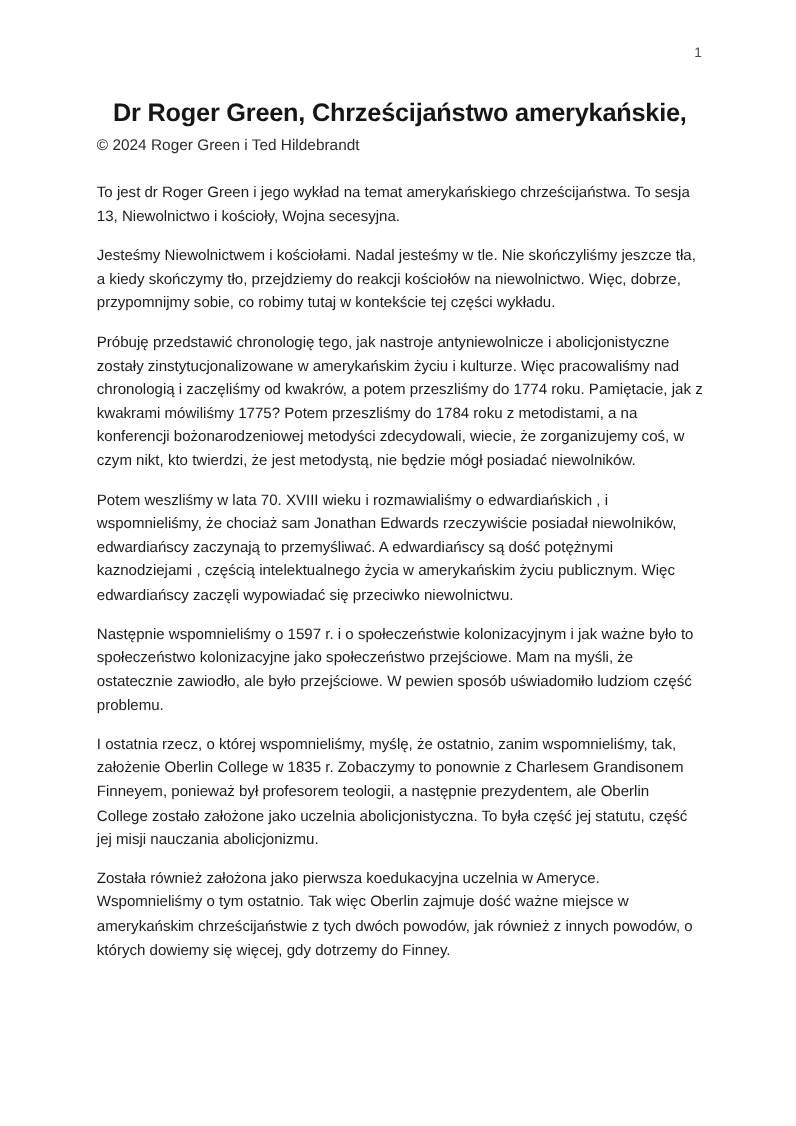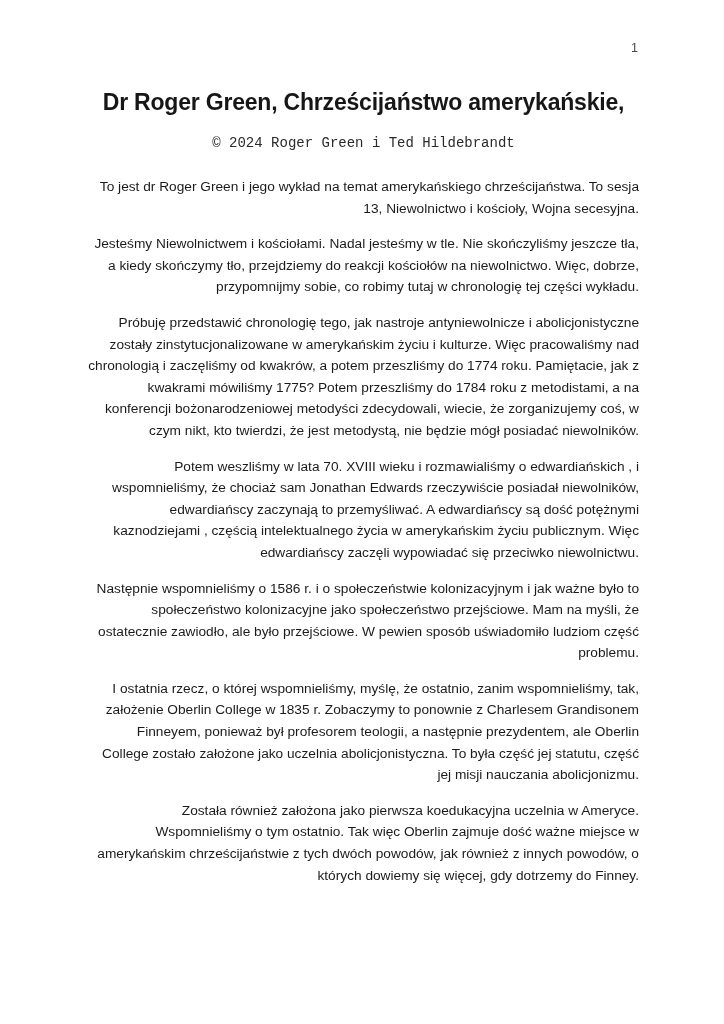--- a/index.html
+++ b/index.html
@@ -28,54 +28,53 @@
   }
   .doc-title {
     text-align: center;
     font-size: 23px;
     font-weight: 700;
     line-height: 32px;
     color: #161616;
     letter-spacing: -0.2px;
   }
   .copyright {
-    text-align: center;
+    text-align: left;
     font-size: 14px;
     line-height: 20px;
-    margin-top: 15px;
+    margin-top: 3px;
     color: #2a2a2a;
-    font-family: Liberation Mono, monospace;
   }
   .body-text {
     margin-top: 23px;
   }
   .body-text p {
     font-size: 13.7px;
     line-height: 21.6px;
     margin-bottom: 14px;
     color: #1b1b1b;
-    text-align: right;
+    text-align: left;
   }
 </style>
 </head>
 <body>
 
 <div class="page">
   <div class="page-number">1</div>
 
   <div class="content">
     <h1 class="doc-title">
       <span>Dr Roger Green, Chrześcijaństwo amerykańskie,</span><br>
     </h1>
 
     <div class="copyright">© 2024 Roger Green i Ted Hildebrandt</div>
 
     <div class="body-text">
       <p>To jest dr Roger Green i jego wykład na temat amerykańskiego chrześcijaństwa. To sesja 13, Niewolnictwo i kościoły, Wojna secesyjna.</p>
-      <p>Jesteśmy Niewolnictwem i kościołami. Nadal jesteśmy w tle. Nie skończyliśmy jeszcze tła, a kiedy skończymy tło, przejdziemy do reakcji kościołów na niewolnictwo. Więc, dobrze, przypomnijmy sobie, co robimy tutaj w chronologię tej części wykładu.</p>
+      <p>Jesteśmy Niewolnictwem i kościołami. Nadal jesteśmy w tle. Nie skończyliśmy jeszcze tła, a kiedy skończymy tło, przejdziemy do reakcji kościołów na niewolnictwo. Więc, dobrze, przypomnijmy sobie, co robimy tutaj w kontekście tej części wykładu.</p>
       <p>Próbuję przedstawić chronologię tego, jak nastroje antyniewolnicze i abolicjonistyczne zostały zinstytucjonalizowane w amerykańskim życiu i kulturze. Więc pracowaliśmy nad chronologią i zaczęliśmy od kwakrów, a potem przeszliśmy do 1774 roku. Pamiętacie, jak z kwakrami mówiliśmy 1775? Potem przeszliśmy do 1784 roku z metodistami, a na konferencji bożonarodzeniowej metodyści zdecydowali, wiecie, że zorganizujemy coś, w czym nikt, kto twierdzi, że jest metodystą, nie będzie mógł posiadać niewolników.</p>
       <p>Potem weszliśmy w lata 70. XVIII wieku i rozmawialiśmy o edwardiańskich , i wspomnieliśmy, że chociaż sam Jonathan Edwards rzeczywiście posiadał niewolników, edwardiańscy zaczynają to przemyśliwać. A edwardiańscy są dość potężnymi kaznodziejami , częścią intelektualnego życia w amerykańskim życiu publicznym. Więc edwardiańscy zaczęli wypowiadać się przeciwko niewolnictwu.</p>
-      <p>Następnie wspomnieliśmy o 1586 r. i o społeczeństwie kolonizacyjnym i jak ważne było to społeczeństwo kolonizacyjne jako społeczeństwo przejściowe. Mam na myśli, że ostatecznie zawiodło, ale było przejściowe. W pewien sposób uświadomiło ludziom część problemu.</p>
+      <p>Następnie wspomnieliśmy o 1597 r. i o społeczeństwie kolonizacyjnym i jak ważne było to społeczeństwo kolonizacyjne jako społeczeństwo przejściowe. Mam na myśli, że ostatecznie zawiodło, ale było przejściowe. W pewien sposób uświadomiło ludziom część problemu.</p>
       <p>I ostatnia rzecz, o której wspomnieliśmy, myślę, że ostatnio, zanim wspomnieliśmy, tak, założenie Oberlin College w 1835 r. Zobaczymy to ponownie z Charlesem Grandisonem Finneyem, ponieważ był profesorem teologii, a następnie prezydentem, ale Oberlin College zostało założone jako uczelnia abolicjonistyczna. To była część jej statutu, część jej misji nauczania abolicjonizmu.</p>
       <p>Została również założona jako pierwsza koedukacyjna uczelnia w Ameryce. Wspomnieliśmy o tym ostatnio. Tak więc Oberlin zajmuje dość ważne miejsce w amerykańskim chrześcijaństwie z tych dwóch powodów, jak również z innych powodów, o których dowiemy się więcej, gdy dotrzemy do Finney.</p>
     </div>
   </div>
 </div>
 
 </body></html>

